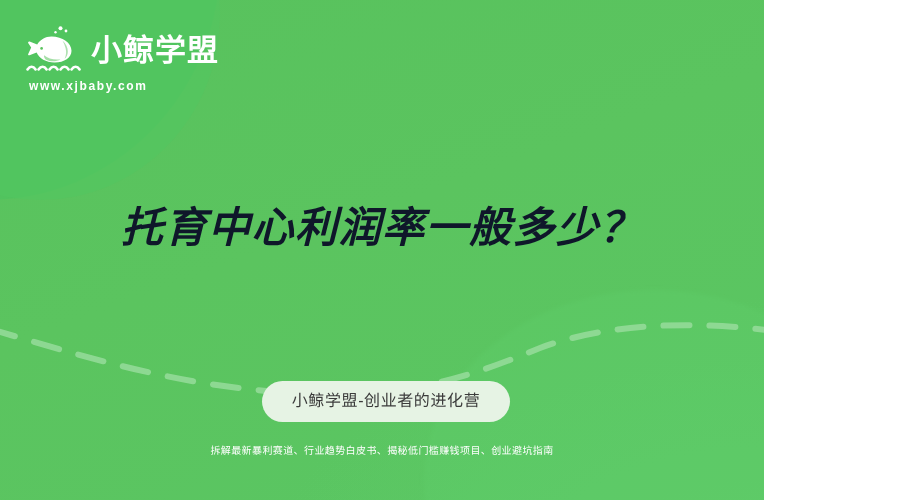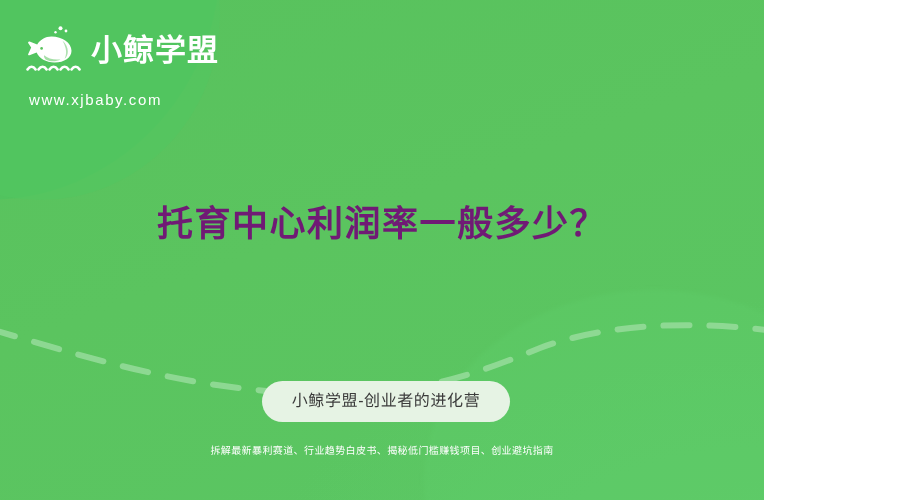--- a/index.html
+++ b/index.html
@@ -90,43 +90,44 @@
   .whale-icon svg { display: block; }
   .logo-wordmark {
     font-size: 31px;
     font-weight: bold;
     color: #ffffff;
     letter-spacing: 1px;
     line-height: 1;
     white-space: nowrap;
   }
   .logo-url {
-    margin-top: 16px;
+    margin-top: 4px;
     margin-left: 5px;
-    font-size: 15px;
-    font-weight: normal;
+    font-size: 12px;
+    font-weight: bold;
     color: #ffffff;
     letter-spacing: 1.6px;
     line-height: 1;
     white-space: nowrap;
   }
 
   
   .headline {
     position: absolute;
     left: 0;
     right: 0;
     top: 203px;
     text-align: center;
-    font-size: 36px;
+    font-size: 42px;
     font-weight: bold;
-    color: #701a75;
+    color: #0f172a;
     letter-spacing: 1.5px;
     line-height: 1.18;
     white-space: nowrap;
+    font-style: italic;
   }
 
   
   .badge-row {
     position: absolute;
     left: 8px;
     right: 0;
     top: 381px;
     display: flex;
     justify-content: center;

